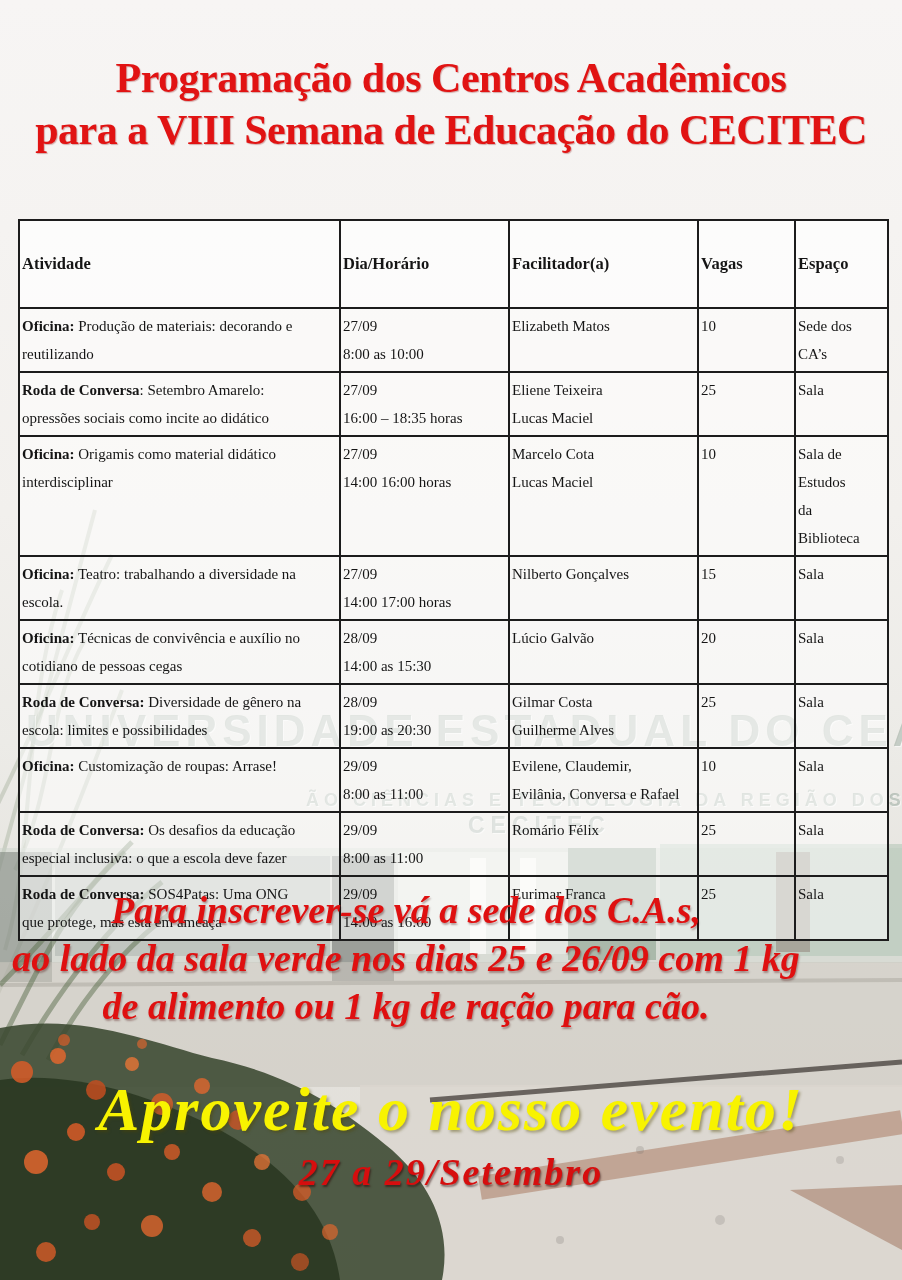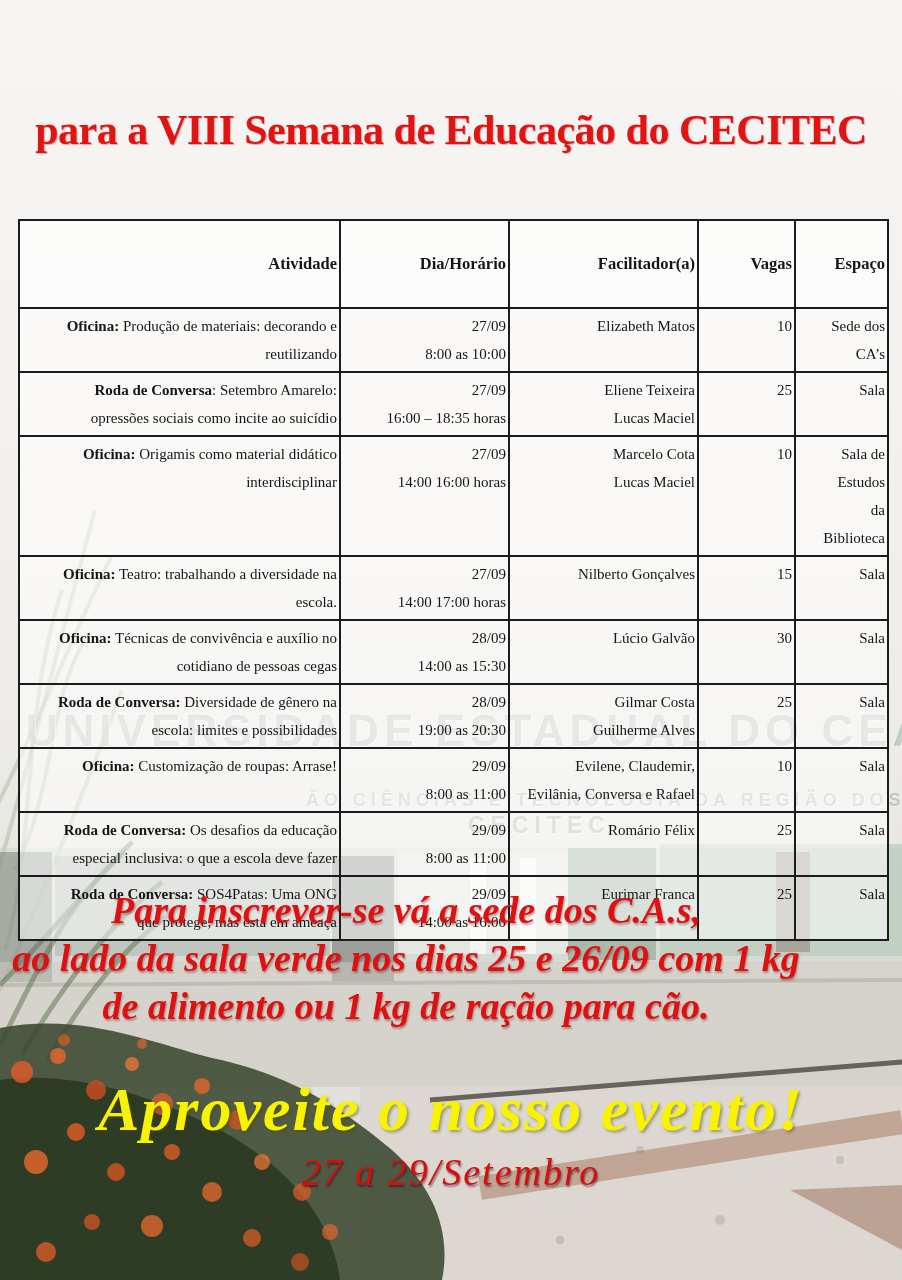--- a/index.html
+++ b/index.html
@@ -29,21 +29,21 @@
     text-shadow:1px 1px 1px rgba(130,0,0,0.3);
   }
 
   table.schedule{
     position:absolute;left:18px;top:219px;width:869px;
     border-collapse:collapse;table-layout:fixed;
     font-size:15px;color:#151515;
   }
   table.schedule th,table.schedule td{
     border:2px solid #1c1c1c;
-    text-align:right;padding:3px 2px;
+    text-align:left;padding:3px 2px;
     background:rgba(255,255,255,0.55);
     overflow:hidden;
   }
   table.schedule th{
     height:80px;vertical-align:middle;
     font-size:16.5px;font-weight:bold;
     background:rgba(255,255,255,0.7);
   }
   table.schedule td{height:51px;vertical-align:top;}
   .ln{line-height:28px;}
@@ -57,21 +57,21 @@
   }
   .slogan{
     position:absolute;left:0;top:1074px;width:902px;
     text-align:center;font-weight:bold;font-style:italic;
     font-size:62px;letter-spacing:2px;
     color:var(--slogan-yellow,#f8f300);
     text-shadow:2px 2px 3px rgba(80,70,0,0.45);
   }
   .dates{
     position:absolute;left:0;top:1150px;width:902px;
-    text-align:center;font-weight:normal;font-style:italic;
+    text-align:center;font-weight:bold;font-style:italic;
     font-size:38px;letter-spacing:2px;
     color:var(--dates-red,#d60e0e);
     text-shadow:1px 2px 2px rgba(40,0,0,0.5);
   }
 </style>
 </head>
 <body>
 
 <div class="poster">
 
@@ -146,21 +146,21 @@
         <circle cx="142" cy="1044" r="5" fill="rgba(224,102,46,0.65)"></circle>
       </g>
     </g>
   </svg>
 
   <div class="watermark wm-large">UNIVERSIDADE ESTADUAL DO CEARÁ</div>
   <div class="watermark wm-line2">ÃO CIÊNCIAS E TECNOLOGIA DA REGIÃO DOS</div>
   <div class="watermark wm-line3">CECITEC</div>
 
   <h1 class="page-title">
-    <br>
+    <span>Programação dos Centros Acadêmicos</span><br>
     <span>para a VIII Semana de Educação do CECITEC</span>
   </h1>
 
   <table class="schedule">
     <colgroup>
       <col style="width:321px">
         <col style="width:169px">
         <col style="width:189px">
       <col style="width:97px">
         <col style="width:93px">
@@ -191,21 +191,21 @@
             <div class="ln">10</div>
           </td>
           <td>
             <div class="ln">Sede dos</div>
             <div class="ln">CA’s</div>
           </td>
         </tr>
         <tr>
           <td>
             <div class="ln"><b>Roda de Conversa</b>: Setembro Amarelo:</div>
-            <div class="ln">opressões sociais como incite ao suicídio</div>
+            <div class="ln">opressões sociais como incite ao didático</div>
           </td>
           <td>
             <div class="ln">27/09</div>
             <div class="ln">16:00 – 18:35 horas</div>
           </td>
           <td>
             <div class="ln">Eliene Teixeira</div>
             <div class="ln">Lucas Maciel</div>
           </td>
           <td>
@@ -263,21 +263,21 @@
             <div class="ln">cotidiano de pessoas cegas</div>
           </td>
           <td>
             <div class="ln">28/09</div>
             <div class="ln">14:00 as 15:30</div>
           </td>
           <td>
             <div class="ln">Lúcio Galvão</div>
           </td>
           <td>
-            <div class="ln">30</div>
+            <div class="ln">20</div>
           </td>
           <td>
             <div class="ln">Sala</div>
           </td>
         </tr>
         <tr>
           <td>
             <div class="ln"><b>Roda de Conversa:</b> Diversidade de gênero na</div>
             <div class="ln">escola: limites e possibilidades</div>
           </td>

